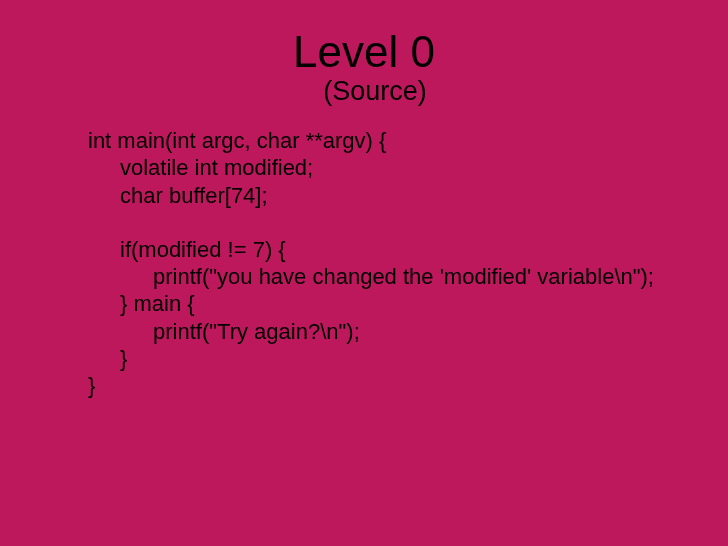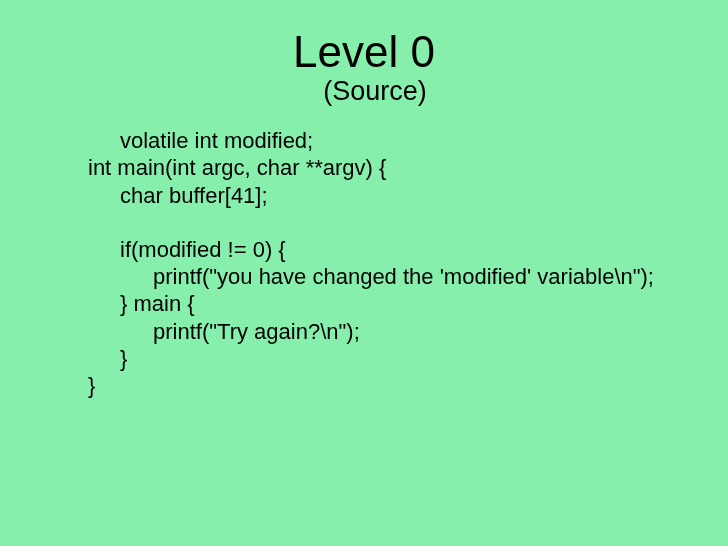--- a/index.html
+++ b/index.html
@@ -4,21 +4,21 @@
 <style>
   html, body {
     margin: 0;
     padding: 0;
     background: #ffffff;
   }
   .slide {
     position: relative;
     width: 728px;
     height: 546px;
-    background: #86efac;
+    background: #be185d;
     color: #000000;
     font-family: "Liberation Sans", sans-serif;
     overflow: hidden;
   }
   .slide-title {
     position: absolute;
     top: 28px;
     left: 0;
     width: 728px;
     text-align: center;
@@ -59,25 +59,25 @@
   .indent-1 { padding-left: 32px; }
   .indent-2 { padding-left: 65px; }
 </style>
 </head>
 <body>
 
 <div class="slide">
   <div class="slide-title">Level 0</div>
   <div class="slide-subtitle">(Source)</div>
   <div class="code-block">
+      <div class="code-line indent-0">int main(int argc, char **argv) {</div>
       <div class="code-line indent-1">volatile int modified;</div>
-      <div class="code-line indent-0">int main(int argc, char **argv) {</div>
-      <div class="code-line indent-1">char buffer[41];</div>
+      <div class="code-line indent-1">char buffer[74];</div>
       <div class="code-line indent-0 blank"></div>
       <div class="code-line indent-0 blank"></div>
-      <div class="code-line indent-1">if(modified != 0) {</div>
+      <div class="code-line indent-1">if(modified != 7) {</div>
       <div class="code-line indent-2">printf("you have changed the 'modified' variable\n");</div>
       <div class="code-line indent-1">} main {</div>
       <div class="code-line indent-2">printf("Try again?\n");</div>
       <div class="code-line indent-1">}</div>
       <div class="code-line indent-0">}</div>
     </div>
 </div>
 
 </body></html>

